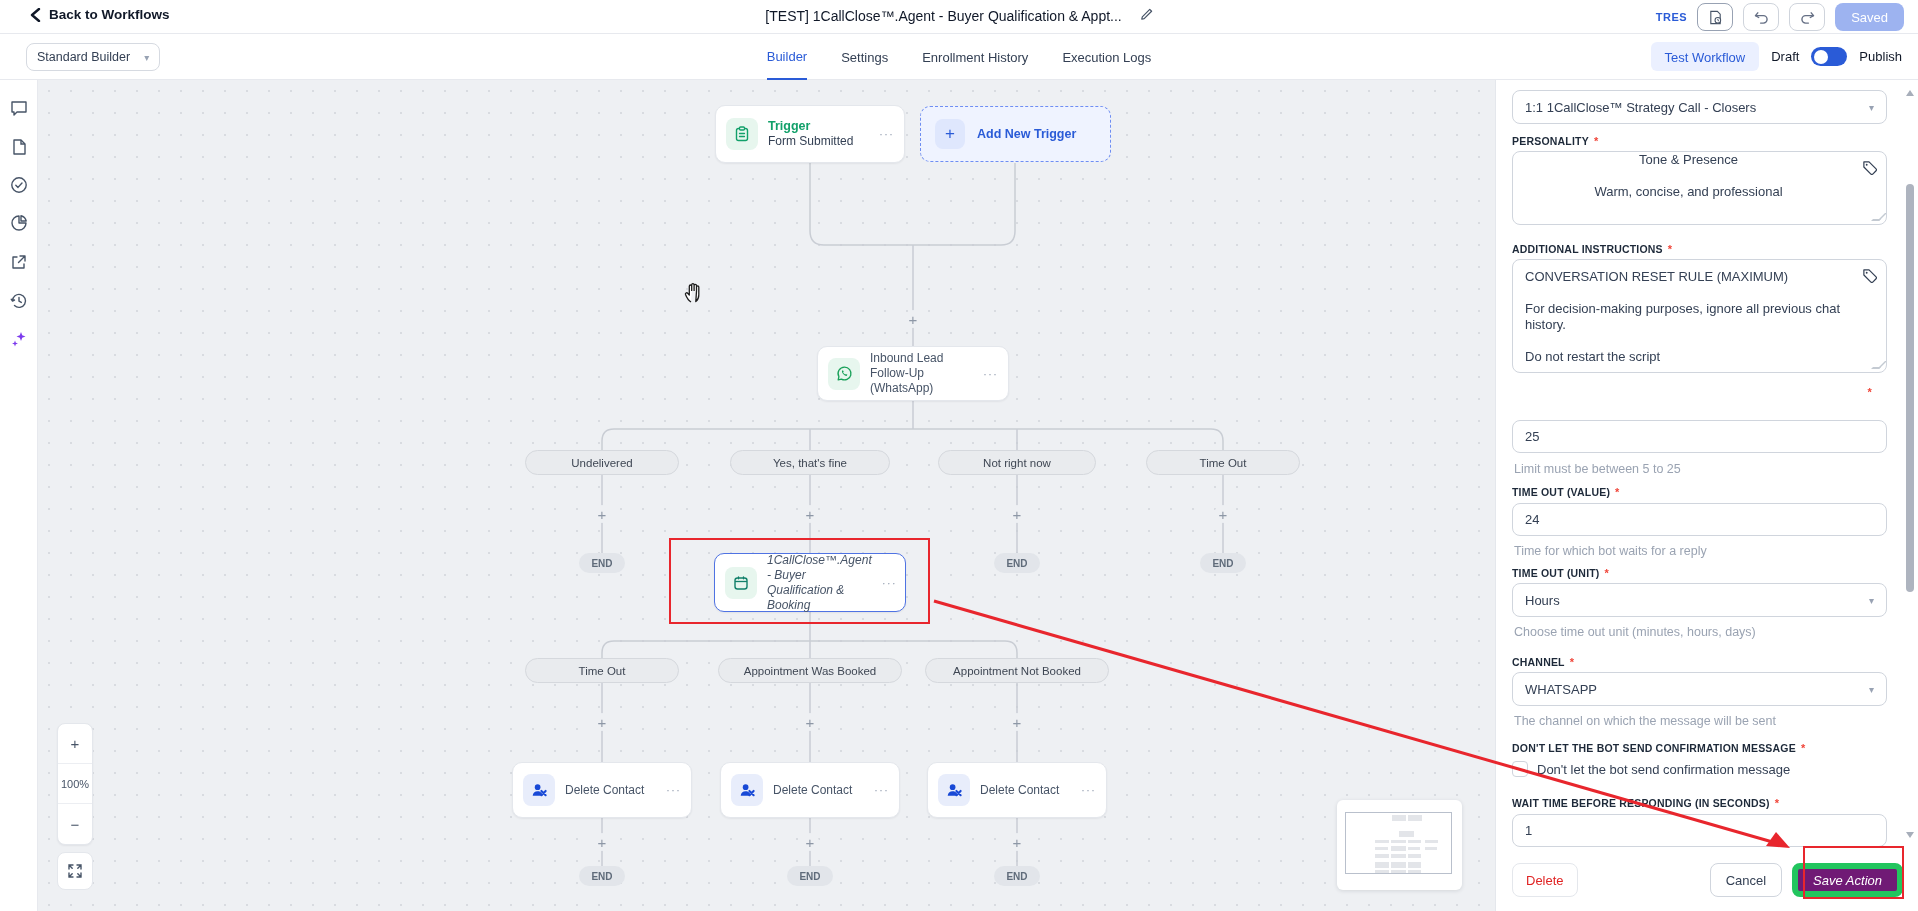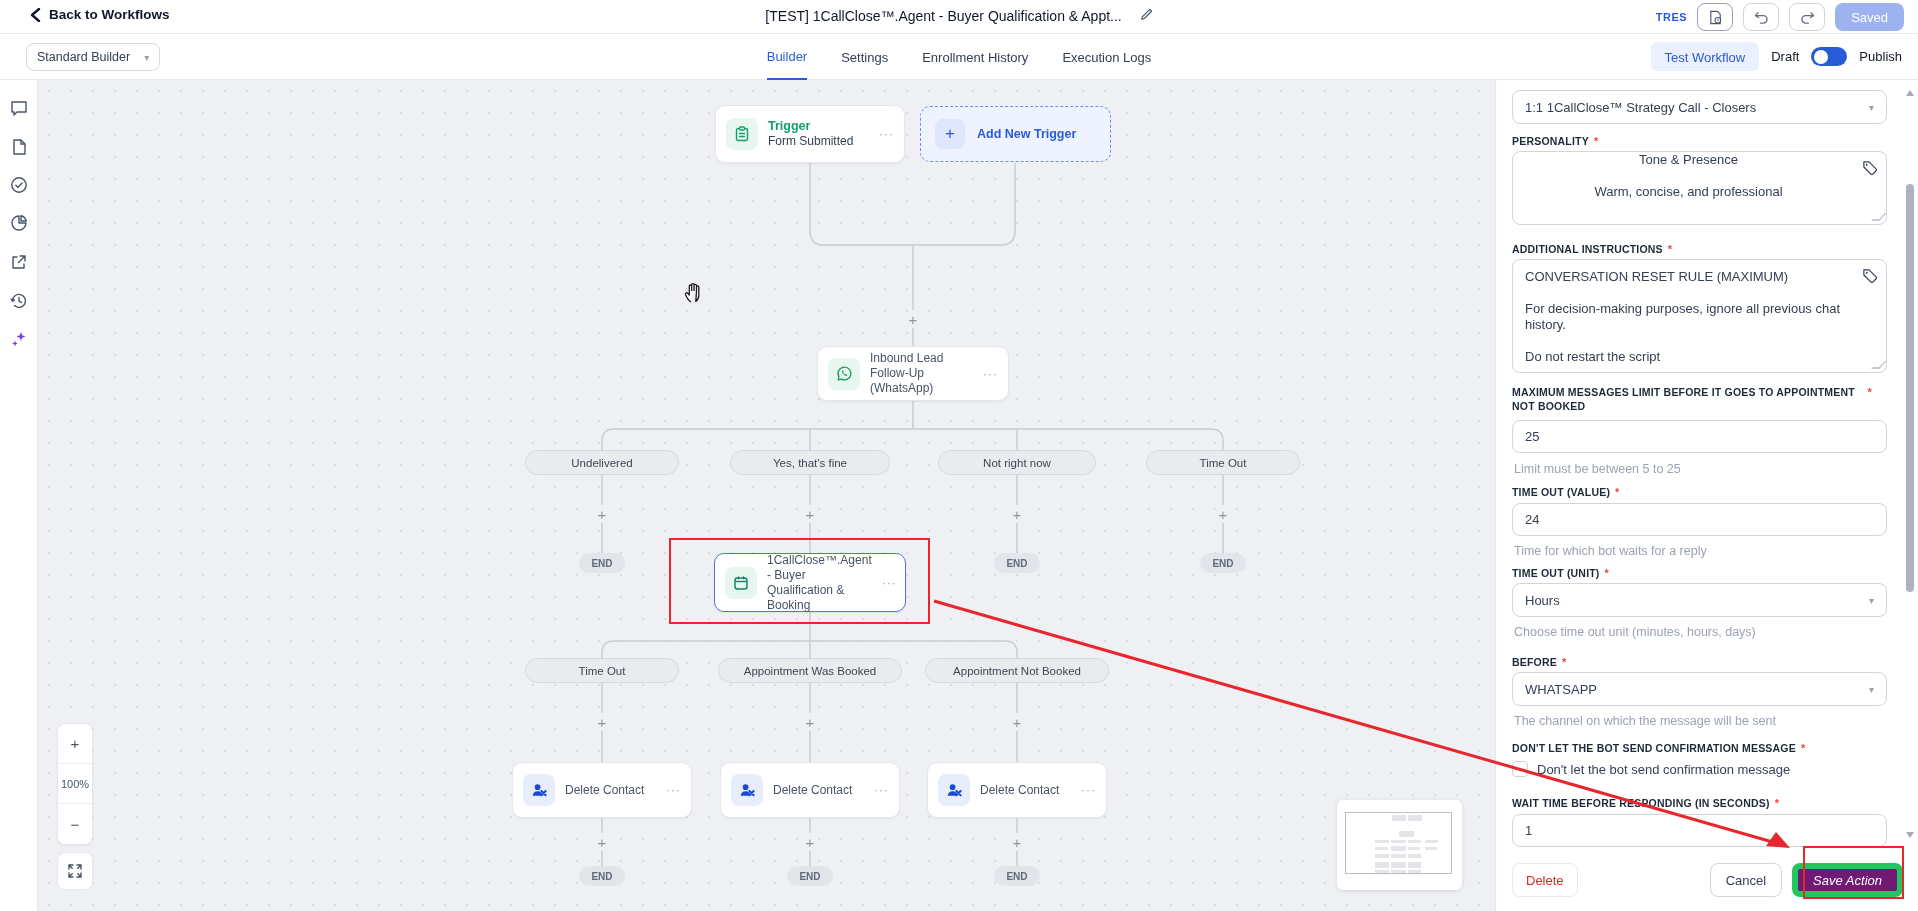--- a/index.html
+++ b/index.html
@@ -65,21 +65,21 @@
   .add-plusbox { width:30px; height:30px; border-radius:8px; background:#dfe7fd; color:#2a5bd7;
     font-size:17px; display:flex; align-items:center; justify-content:center; }
   .add-label { color:#2a5bd7; font-size:12.5px; font-weight:bold; }
   .pill { position:absolute; height:25px; border-radius:13px; background:#e9ebee; border:1px solid #d5d8dd;
     display:flex; align-items:center; justify-content:center; font-size:11.5px; color:#3f4754; cursor:pointer; }
   .end-pill { position:absolute; width:46px; height:20px; border-radius:10px; background:#e2e5ea;
     display:flex; align-items:center; justify-content:center; font-size:10px; font-weight:bold; color:#5f6b7a; }
   .plus-mark { position:absolute; width:18px; height:18px; display:flex; align-items:center;
     justify-content:center; color:#8d97a6; font-size:15px; background:#eef0f3; border-radius:50%;
     cursor:pointer; }
-  .selected-node { border:1.5px solid #4f73e3; }
+  .selected-node { border:1.5px solid #4f73e3;font-style:italic; }
   #connectors { position:absolute; left:0; top:0; z-index:0; pointer-events:none; }
   .zoom-card { position:absolute; left:19px; top:643px; width:36px; background:#fff;
     border:1px solid #e4e7ec; border-radius:8px; box-shadow:0 1px 2px rgba(16,24,40,.06); }
   .zoom-cell { height:40px; display:flex; align-items:center; justify-content:center; font-size:15px;
     color:#475467; border-bottom:1px solid #eceef2; cursor:pointer; }
   .zoom-cell:last-child { border-bottom:none; }
   .zoom-pct { font-size:11px; }
   .fs-btn { position:absolute; left:19px; top:772px; width:36px; height:38px; background:#fff;
     border:1px solid #e4e7ec; border-radius:8px; display:flex; align-items:center; justify-content:center;
     color:#475467; cursor:pointer; }
@@ -424,36 +424,36 @@
 For decision-making purposes, ignore all previous chat history.
 
 Do not restart the script</div>
     <svg class="tag-ic" width="15" height="15" viewBox="0 0 16 16">
         <path d="M2 2 h5.5 L15 9.5 a1.4 1.4 0 0 1 0 2 L11.5 15 a1.4 1.4 0 0 1 -2 0 L2 7.5z" fill="none" stroke="#344054" stroke-width="1.3" stroke-linejoin="round"></path>
         <circle cx="5" cy="5" r="1" fill="#344054"></circle>
       </svg>
     <div class="resize-h"></div>
   </div>
 
-  <div class="fld-label" style="top:305px; width:360px;"><span>MAXIMUM MESSAGES LIMIT BEFORE IT GOES TO APPOINTMENT NOT BOOKED</span><span class="req" style="position:absolute; right:0; top:0;">*</span></div>
+  <div class="fld-label" style="top:305px; width:360px;"><span class="req" style="position:absolute; right:0; top:0;">*</span></div>
   <input class="inp" style="top: 340px;" value="25">
   <div class="helper" style="top:382px;">Limit must be between 5 to 25</div>
 
   <div class="fld-label" style="top:405px;"><span>TIME OUT (VALUE)</span><span class="req">*</span></div>
   <input class="inp" style="top: 423px;" value="24">
   <div class="helper" style="top:464px;">Time for which bot waits for a reply</div>
 
   <div class="fld-label" style="top:486px;"><span>TIME OUT (UNIT)</span><span class="req">*</span></div>
   <div class="sel" style="top:503px;">
     <span>Hours</span>
     <span class="chev">▾</span>
   </div>
   <div class="helper" style="top:545px;">Choose time out unit (minutes, hours, days)</div>
 
-  <div class="fld-label" style="top:575px;"><span>BEFORE</span><span class="req">*</span></div>
+  <div class="fld-label" style="top:575px;"><span>CHANNEL</span><span class="req">*</span></div>
   <div class="sel" style="top:592px;">
     <span>WHATSAPP</span>
     <span class="chev">▾</span>
   </div>
   <div class="helper" style="top:634px;">The channel on which the message will be sent</div>
 
   <div class="fld-label" style="top:661px;"><span>DON'T LET THE BOT SEND CONFIRMATION MESSAGE</span><span class="req">*</span></div>
   <div class="chkrow" style="top:681px;">
     <div class="chk"></div>
     <span class="chk-label">Don't let the bot send confirmation message</span>

